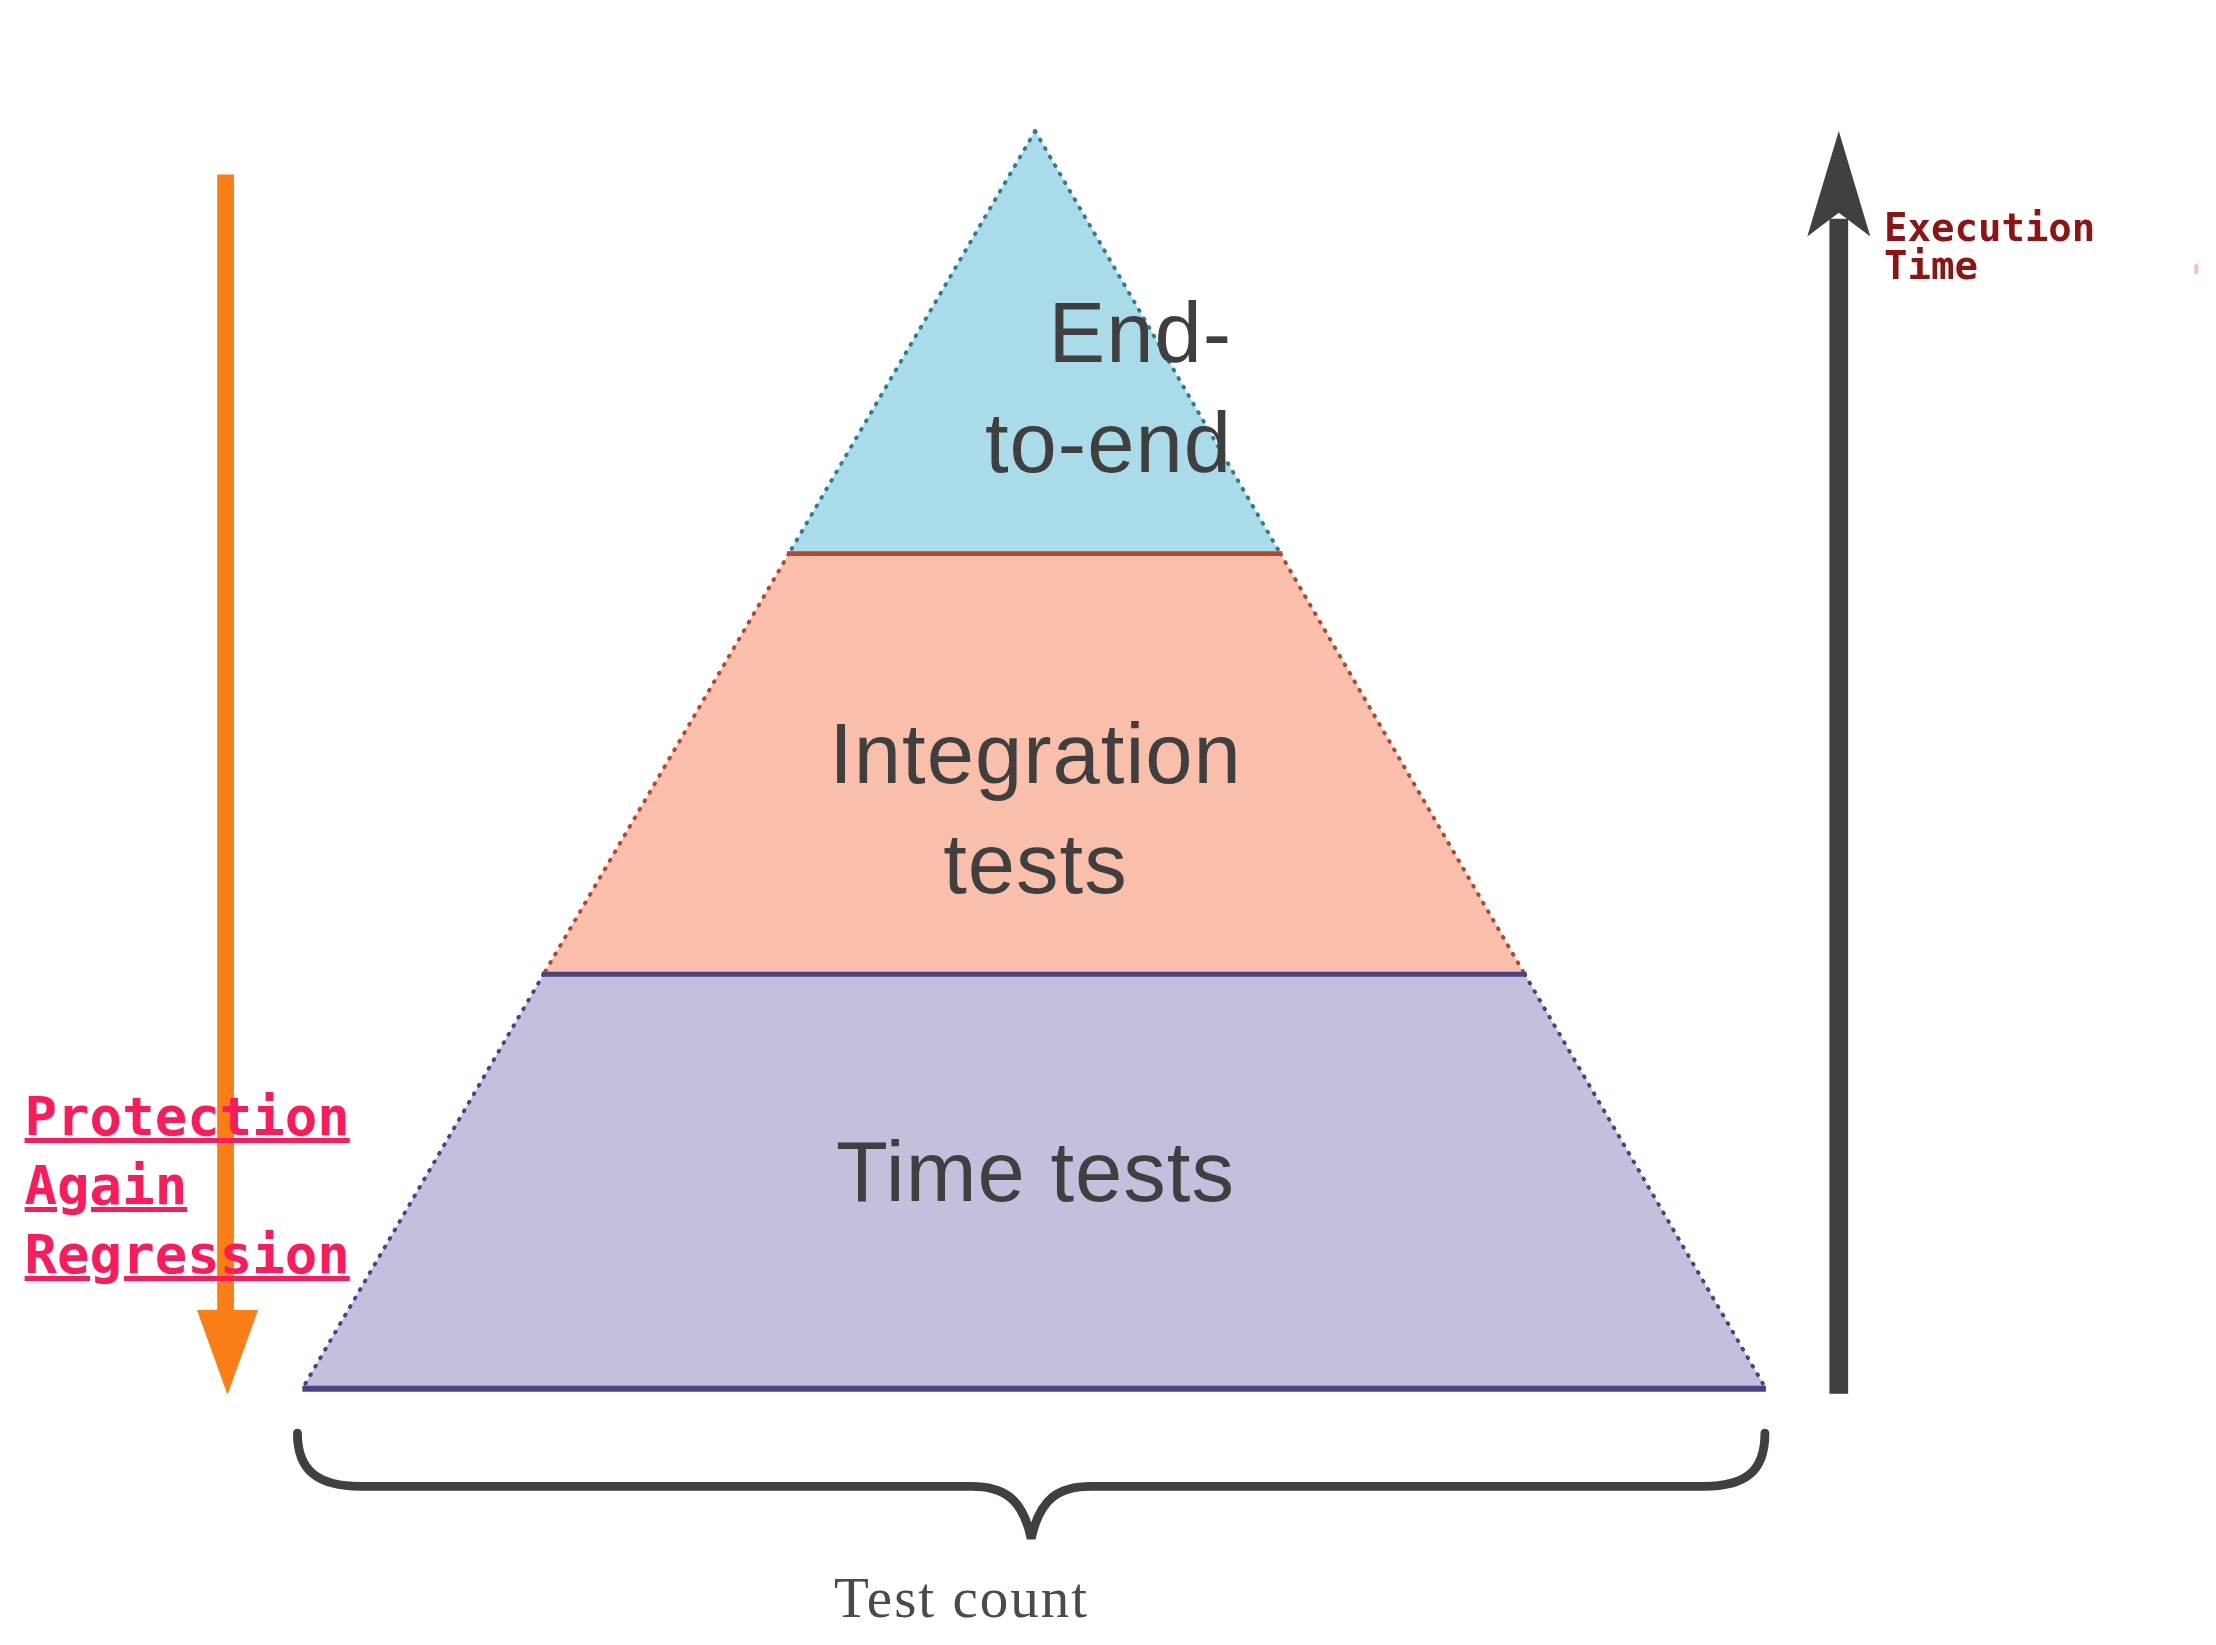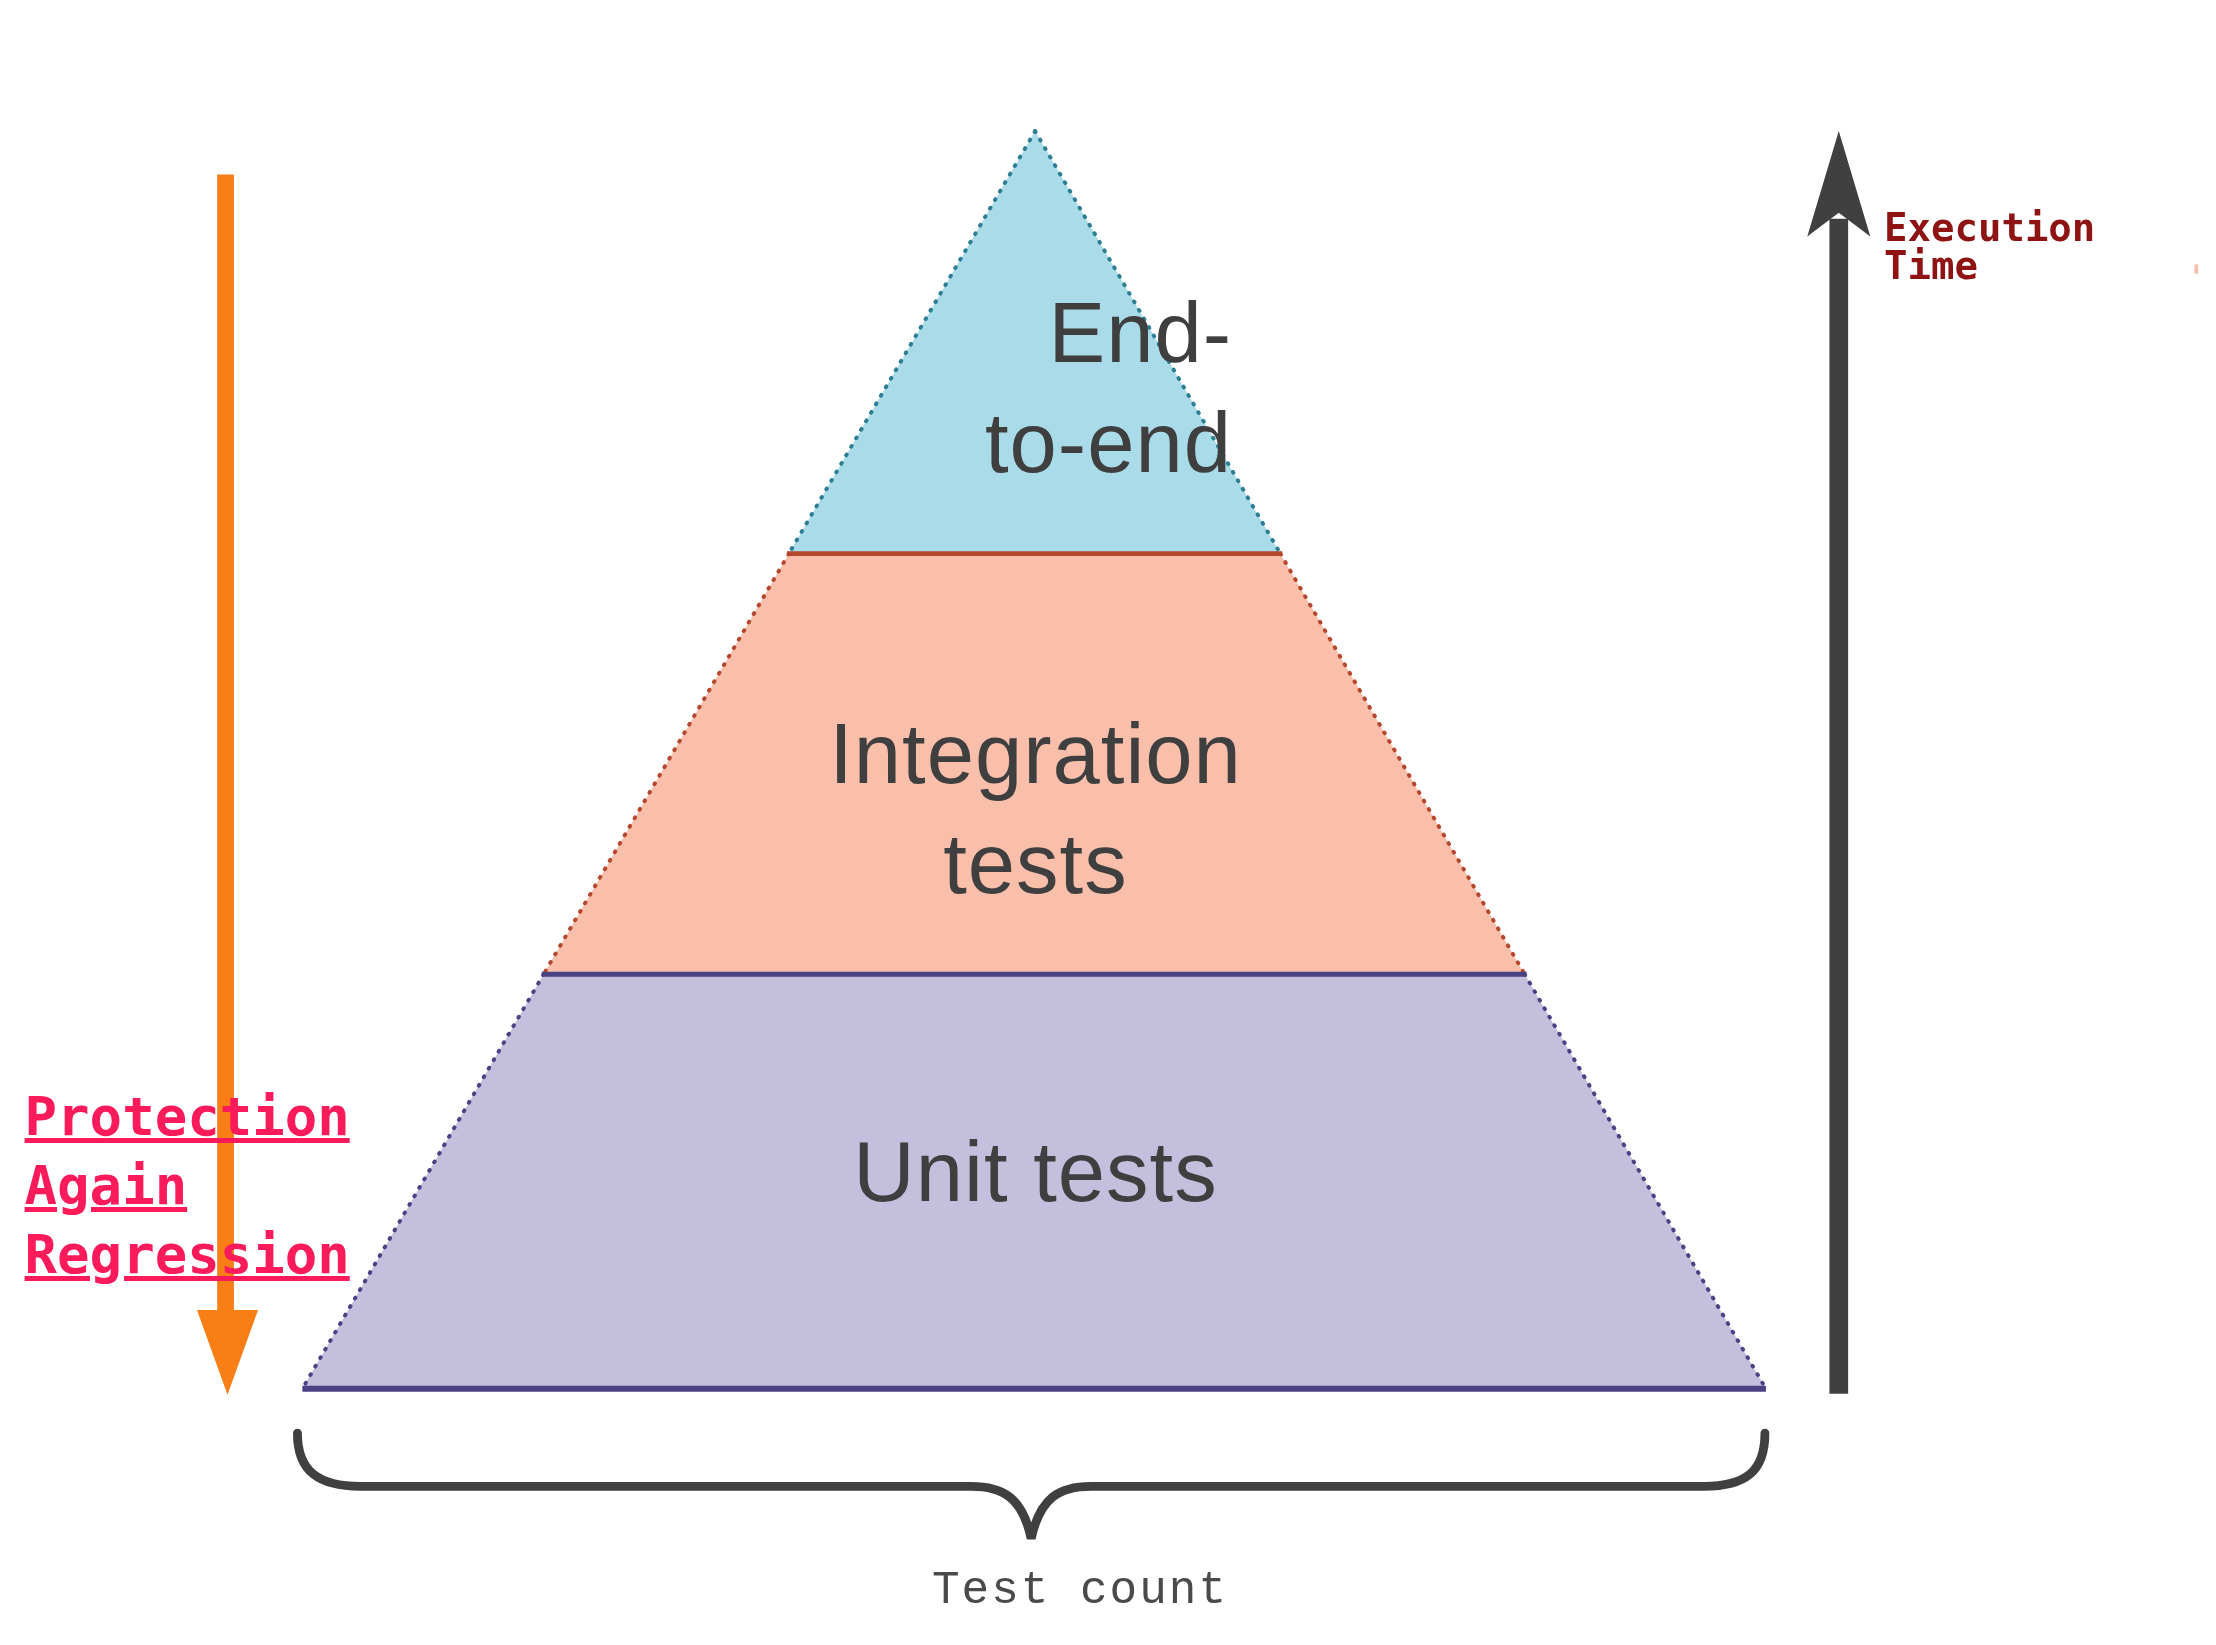--- a/index.html
+++ b/index.html
@@ -55,23 +55,23 @@
     left: 1884px;
     top: 209px;
     font-size: 39px;
     line-height: 38px;
   }
   .axis-label {
     position: absolute;
     left: 834px;
     top: 1565px;
     width: 394px;
-    text-align: right;
-    font-family: Liberation Mono, monospace;
-    font-size: 46px;
+    text-align: left;
+    font-family: Liberation Serif, serif;
+    font-size: 57px;
     letter-spacing: 2px;
     z-index: 3;
   }
 </style>
 </head>
 <body>
 
 <div id="canvas">
 
   <svg id="diagram-svg" viewBox="0 0 2250 1670">
@@ -102,21 +102,21 @@
              C 1056 1520, 1076 1509, 1108 1509 L 1730 1509
              C 1772 1509, 1792 1494, 1792 1455" fill="none" stroke-width="9" stroke-linecap="round" stroke="#404040"></path>
 
     <rect x="2228" y="268" width="4" height="10" rx="2" fill="#f2a48b" opacity="0.7"></rect>
   </svg>
 
   <div class="lvl-label end">End-
 to-end</div>
   <div class="lvl-label integ">Integration
 tests</div>
-  <div class="lvl-label unit">Unit tests</div>
+  <div class="lvl-label unit">Time tests</div>
 
   <div class="anno left-anno" style="color: rgb(251, 27, 91);">Protection
 Again
 Regression</div>
 
   <div class="anno right-anno" style="color: rgb(142, 20, 20);">Execution
 Time</div>
 
   <div class="axis-label" style="color: rgb(74, 74, 74);">Test count</div>
 

